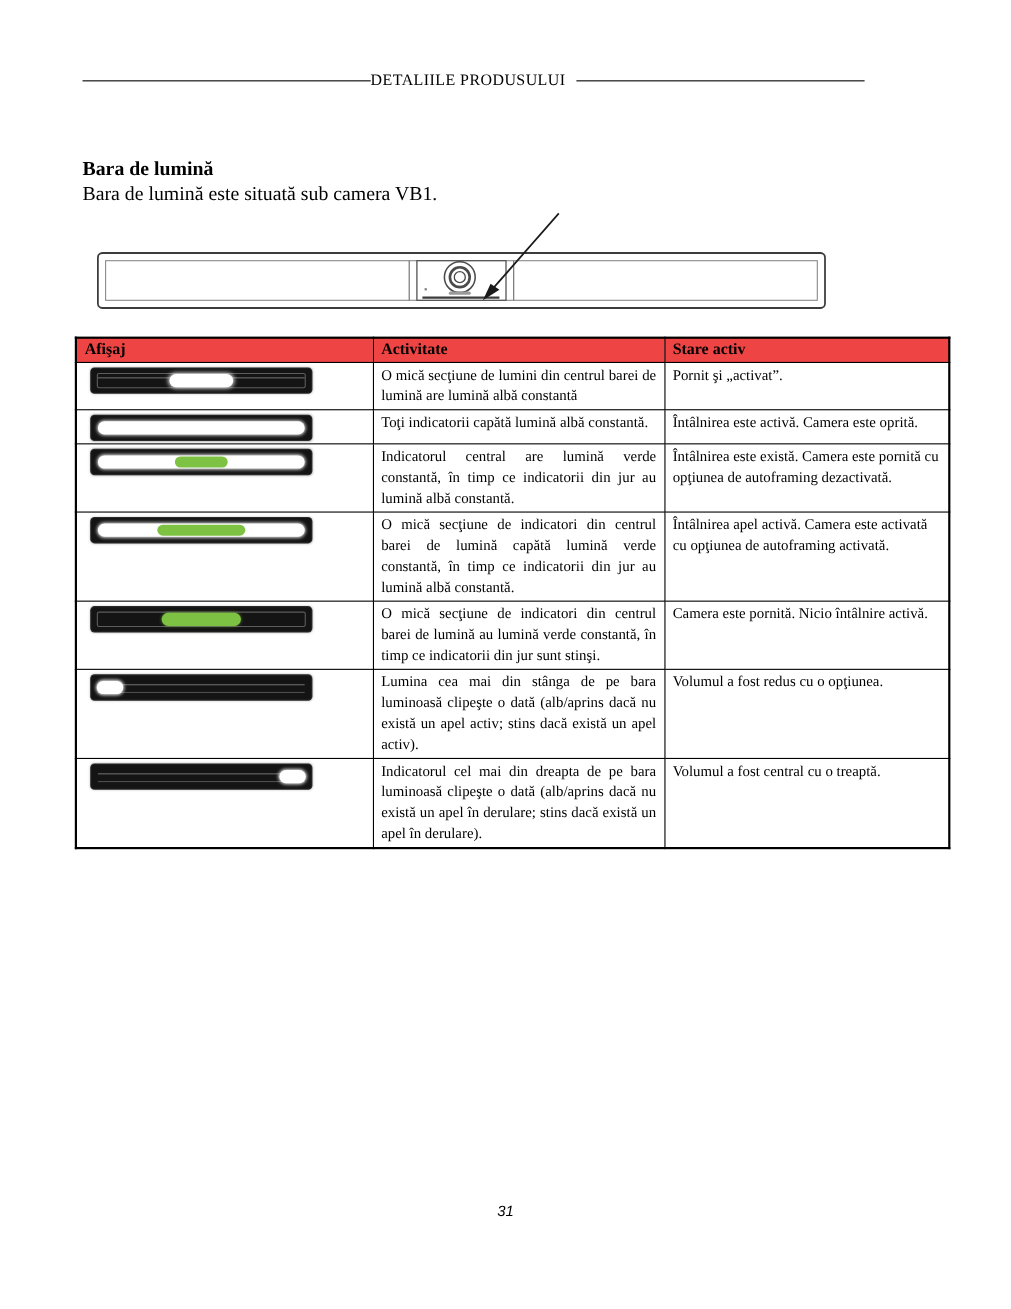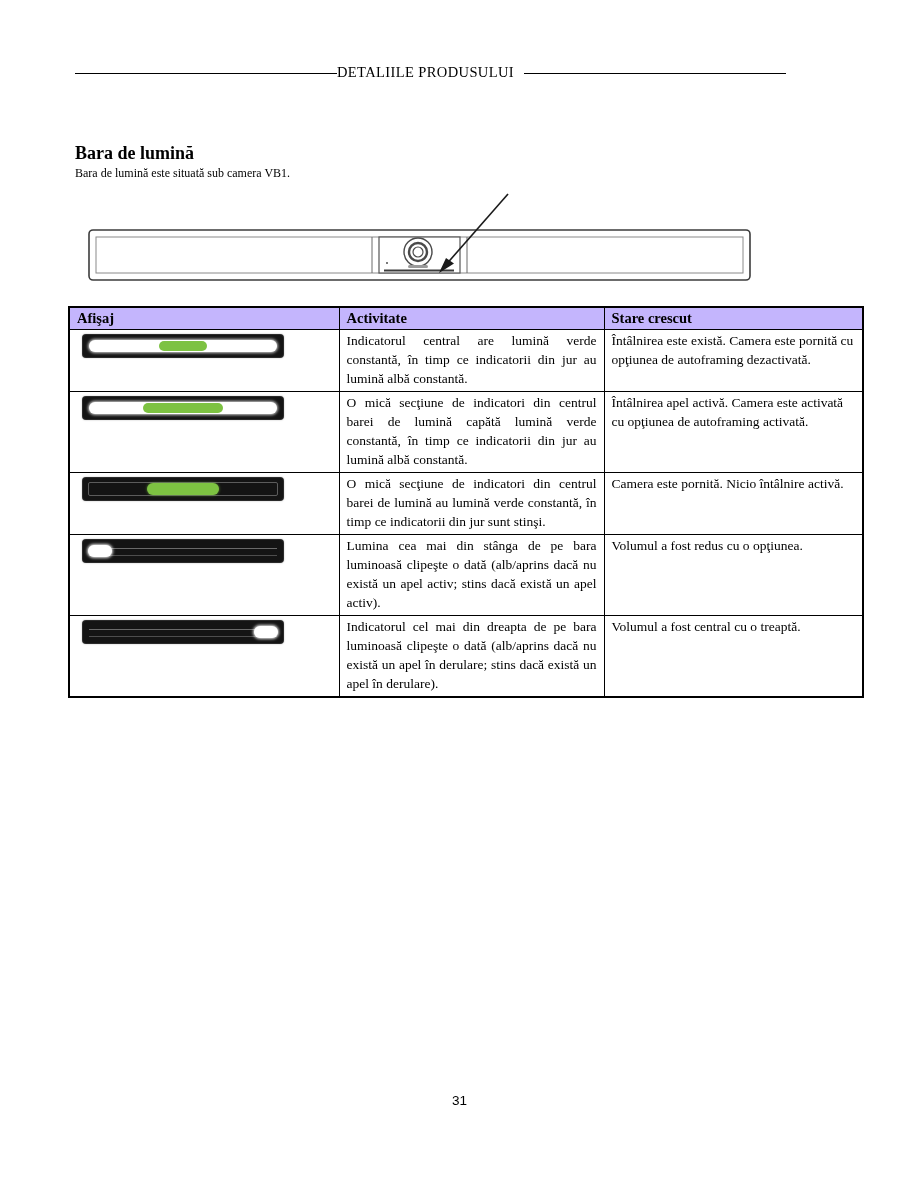--- a/index.html
+++ b/index.html
@@ -20,41 +20,41 @@
   .top-header .title { padding:0 2px 0 0; }
   .top-header .gap-r { width:8px; }
 
   
   .section-heading {
     position:absolute; left:75px; top:122px;
     font-size:18px; font-weight:bold;margin-top:21px;
   }
   .section-intro {
     position:absolute; left:75px; top:166px;
-    font-size:12px;
+    font-size:18px;
   }
 
   
   .device-figure { position:absolute; left:88px; top:192px; width:664px; height:98px; }
 
   
   table.state-table {
     position:absolute; left:68px; top:306px; width:794px;
     border-collapse:collapse; table-layout:fixed;
     font-size:13.5px;
   }
   .state-table col.c1 { width:270px; }
   .state-table col.c2 { width:265px; }
   .state-table col.c3 { width:259px; }
   .state-table th, .state-table td {
     border:1px solid #000; vertical-align:top; padding:1px 7px 3px 7px;
   }
   .state-table { border:2px solid #000; }
   .state-table th {
-    background:#c4b5fd; text-align:left; font-size:14.5px; padding:2px 7px;
+    background:#ef4444; text-align:left; font-size:14.5px; padding:2px 7px;
     border-bottom:1.5px solid #000;
   }
   .state-table td.activity { text-align:justify; line-height:19px; }
   .state-table td.status   { line-height:19px; }
   .state-table td.display-cell { padding:5px 0 3px 13px; }
 
   
   .bar {
     position:relative; width:200px; height:22px;
     background:#141414; border-radius:3px;
@@ -93,20 +93,21 @@
   .bar .dot-white-right {
     position:absolute; right:5px; top:5px; height:12px; width:24px;
     background:#fff; border-radius:6px; box-shadow:0 0 3px 1px rgba(255,255,255,.9);
   }
 
   
   .page-number {
     position:absolute; left:0; right:0; top:1093px;
     text-align:center; font-size:13.5px;
     font-family:"Liberation Sans", sans-serif;
+    font-style:italic;
   }
 </style>
 </head>
 <body>
 
 <div class="top-header">
   <span class="hrule"></span>
   <span class="title">DETALIILE PRODUSULUI</span>
   <span class="gap-r"></span>
   <span class="hrule"></span>
@@ -147,24 +148,44 @@
 <table class="state-table">
   <colgroup>
       <col class="c1">
       <col class="c2">
       <col class="c3">
     </colgroup>
   <thead>
     <tr>
       <th>Afişaj</th>
       <th>Activitate</th>
-      <th>Stare crescut</th>
+      <th>Stare activ</th>
     </tr>
   </thead>
   <tbody>
+    <tr>
+      <td class="display-cell">
+        <div class="bar">
+          <div class="inner-outline"></div>
+            <div class="hline-a"></div>
+          <div class="pill-white-center"></div>
+        </div>
+      </td>
+      <td class="activity">O mică secţiune de lumini din centrul barei de lumină are lumină albă constantă</td>
+      <td class="status">Pornit şi „activat”.</td>
+    </tr>
+    <tr>
+      <td class="display-cell">
+        <div class="bar">
+          <div class="pill-white-full"></div>
+        </div>
+      </td>
+      <td class="activity">Toţi indicatorii capătă lumină albă constantă.</td>
+      <td class="status">Întâlnirea este activă. Camera este oprită.</td>
+    </tr>
     <tr>
       <td class="display-cell">
         <div class="bar">
           <div class="pill-white-full"></div>
           <div class="pill-green-small" style="background: rgb(125, 194, 66);"></div>
         </div>
       </td>
       <td class="activity">Indicatorul central are lumină verde constantă, în timp ce indicatorii din jur au lumină albă constantă.</td>
       <td class="status">Întâlnirea este există. Camera este pornită cu opţiunea de autoframing dezactivată.</td>
     </tr>

